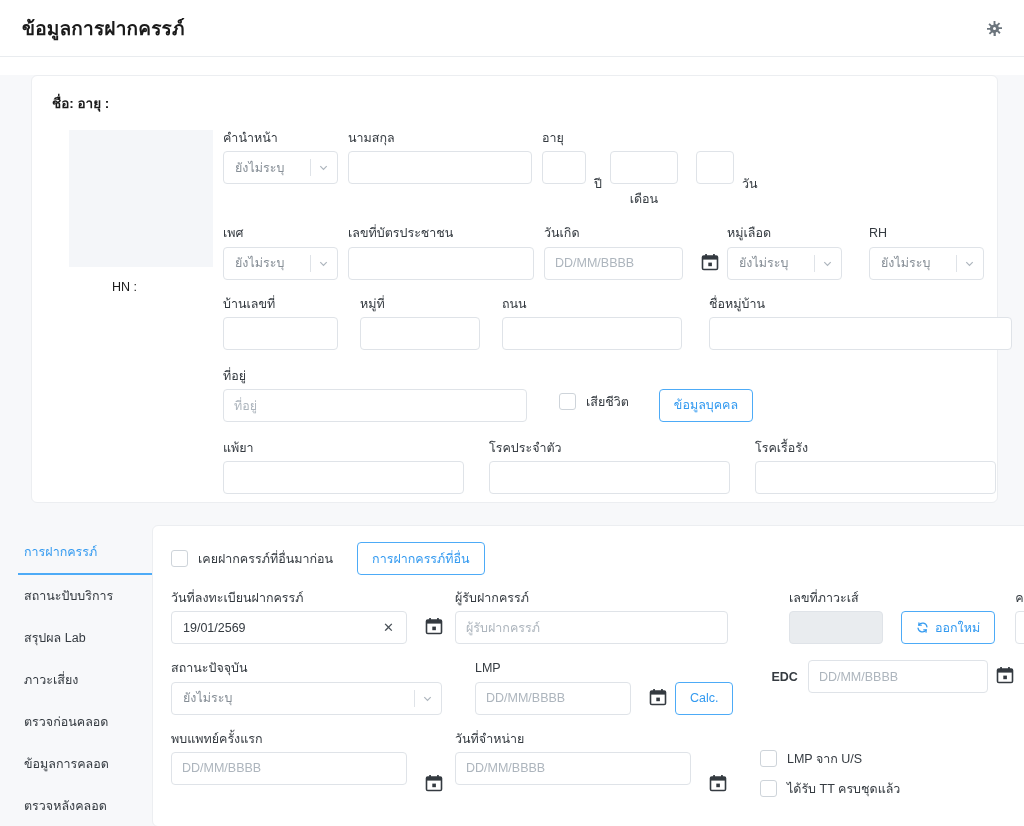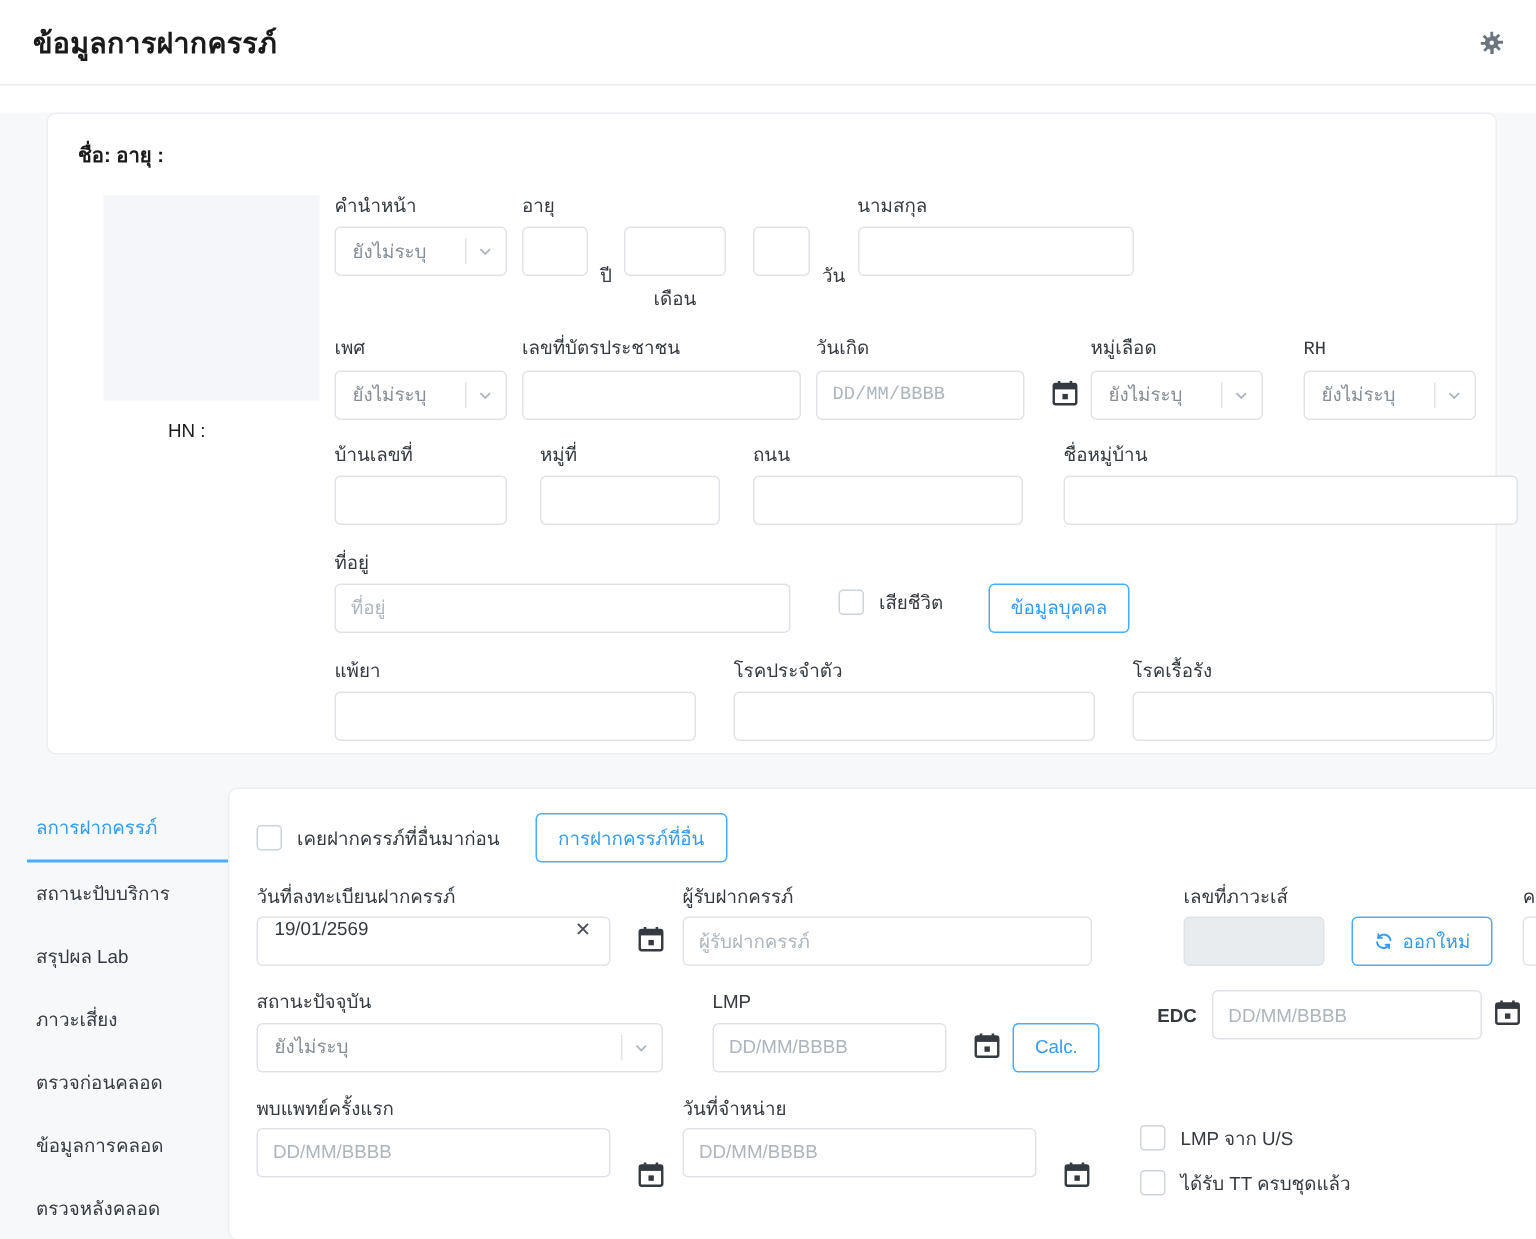--- a/index.html
+++ b/index.html
@@ -70,21 +70,21 @@
     background: #f4f6f9;
   }
   .hn-line {
     font-size: 12.5px;
     color: #1a1a1a;
     margin-top: 13px;
     text-align: center;
     padding-right: 38px;
   }
 
-  .fields-col { flex: 1; padding-left: 5px; font-family: Liberation Mono, monospace; }
+  .fields-col { flex: 1; padding-left: 5px; }
 
   .field-row { display: flex; align-items: flex-start; margin-bottom: 14px; }
   .field-row:last-child { margin-bottom: 0; }
 
   .fg { display: flex; flex-direction: column; margin-right: 10px; }
   .fg:last-child { margin-right: 0; }
 
   .lbl {
     font-size: 12.5px;
     color: #343a40;
@@ -247,20 +247,21 @@
     color: #495057;
     cursor: pointer;
     padding: 0 4px;
   }
   .inp-with-clear {
     height: 33px;
     border: 1px solid #dfe3e8;
     border-radius: 4px;
     background: #fff;
     display: flex;
+    align-items: center;
     padding: 0 8px 0 11px;
   }
   .inp-with-clear .v {
     flex: 1;
     font-size: 12.5px;
     color: #343a40;
   }
 
   .ck-stack { display: flex; flex-direction: column; gap: 10px; padding-bottom: 2px; }
 </style>
@@ -298,43 +299,43 @@
               <span class="sel-val">ยังไม่ระบุ</span>
               <span class="sel-sep"></span>
               <span class="caret">
                 <svg viewBox="0 0 12 12" width="11" height="11" fill="none" stroke="#adb5bd" stroke-width="1.3">
                     <path d="M2.5 4.5L6 8l3.5-3.5"></path>
                   </svg>
               </span>
             </div>
           </div>
 
+
+          <div class="fg" style="width:184px">
+            <span class="lbl">นามสกุล</span>
+            <input class="inp" value="" style="">
+          </div>
 
           <div class="fg" style="margin-right:0">
             <span class="lbl">อายุ</span>
             <div style="display:flex;align-items:flex-start">
               <div style="display:flex;flex-direction:column">
                 <input class="inp" style="width: 44px;" value="">
               </div>
               <span class="unit" style="padding-top:8px">ปี</span>
               <div style="display:flex;flex-direction:column">
                 <input class="inp" style="width: 68px;" value="">
                 <span class="unit-under">เดือน</span>
               </div>
               <div style="display:flex;flex-direction:column;margin-left:18px">
                 <input class="inp" style="width: 38px;" value="">
               </div>
               <span class="unit" style="padding-top:8px">วัน</span>
             </div>
           </div>
-
-          <div class="fg" style="width:184px">
-            <span class="lbl">นามสกุล</span>
-            <input class="inp" value="" style="">
-          </div>
         </div>
 
         <div class="field-row" style="margin-top:16px">
           <div class="fg" style="width:115px">
             <span class="lbl">เพศ</span>
             <div class="sel">
               <span class="sel-val">ยังไม่ระบุ</span>
               <span class="sel-sep"></span>
               <span class="caret">
                 <svg viewBox="0 0 12 12" width="11" height="11" fill="none" stroke="#adb5bd" stroke-width="1.3">
@@ -441,21 +442,21 @@
           </div>
         </div>
 
       </div>
     </div>
   </div>
 
   <div class="lower">
 
     <div class="tabs-col">
-      <div class="tab-item active">ลการฝากครรภ์</div>
+      <div class="tab-item active">การฝากครรภ์</div>
       <div class="tab-item">สถานะปับบริการ</div>
       <div class="tab-item">สรุปผล Lab</div>
       <div class="tab-item">ภาวะเสี่ยง</div>
       <div class="tab-item">ตรวจก่อนคลอด</div>
       <div class="tab-item">ข้อมูลการคลอด</div>
       <div class="tab-item">ตรวจหลังคลอด</div>
     </div>
 
     <div class="tab-panel">
 

